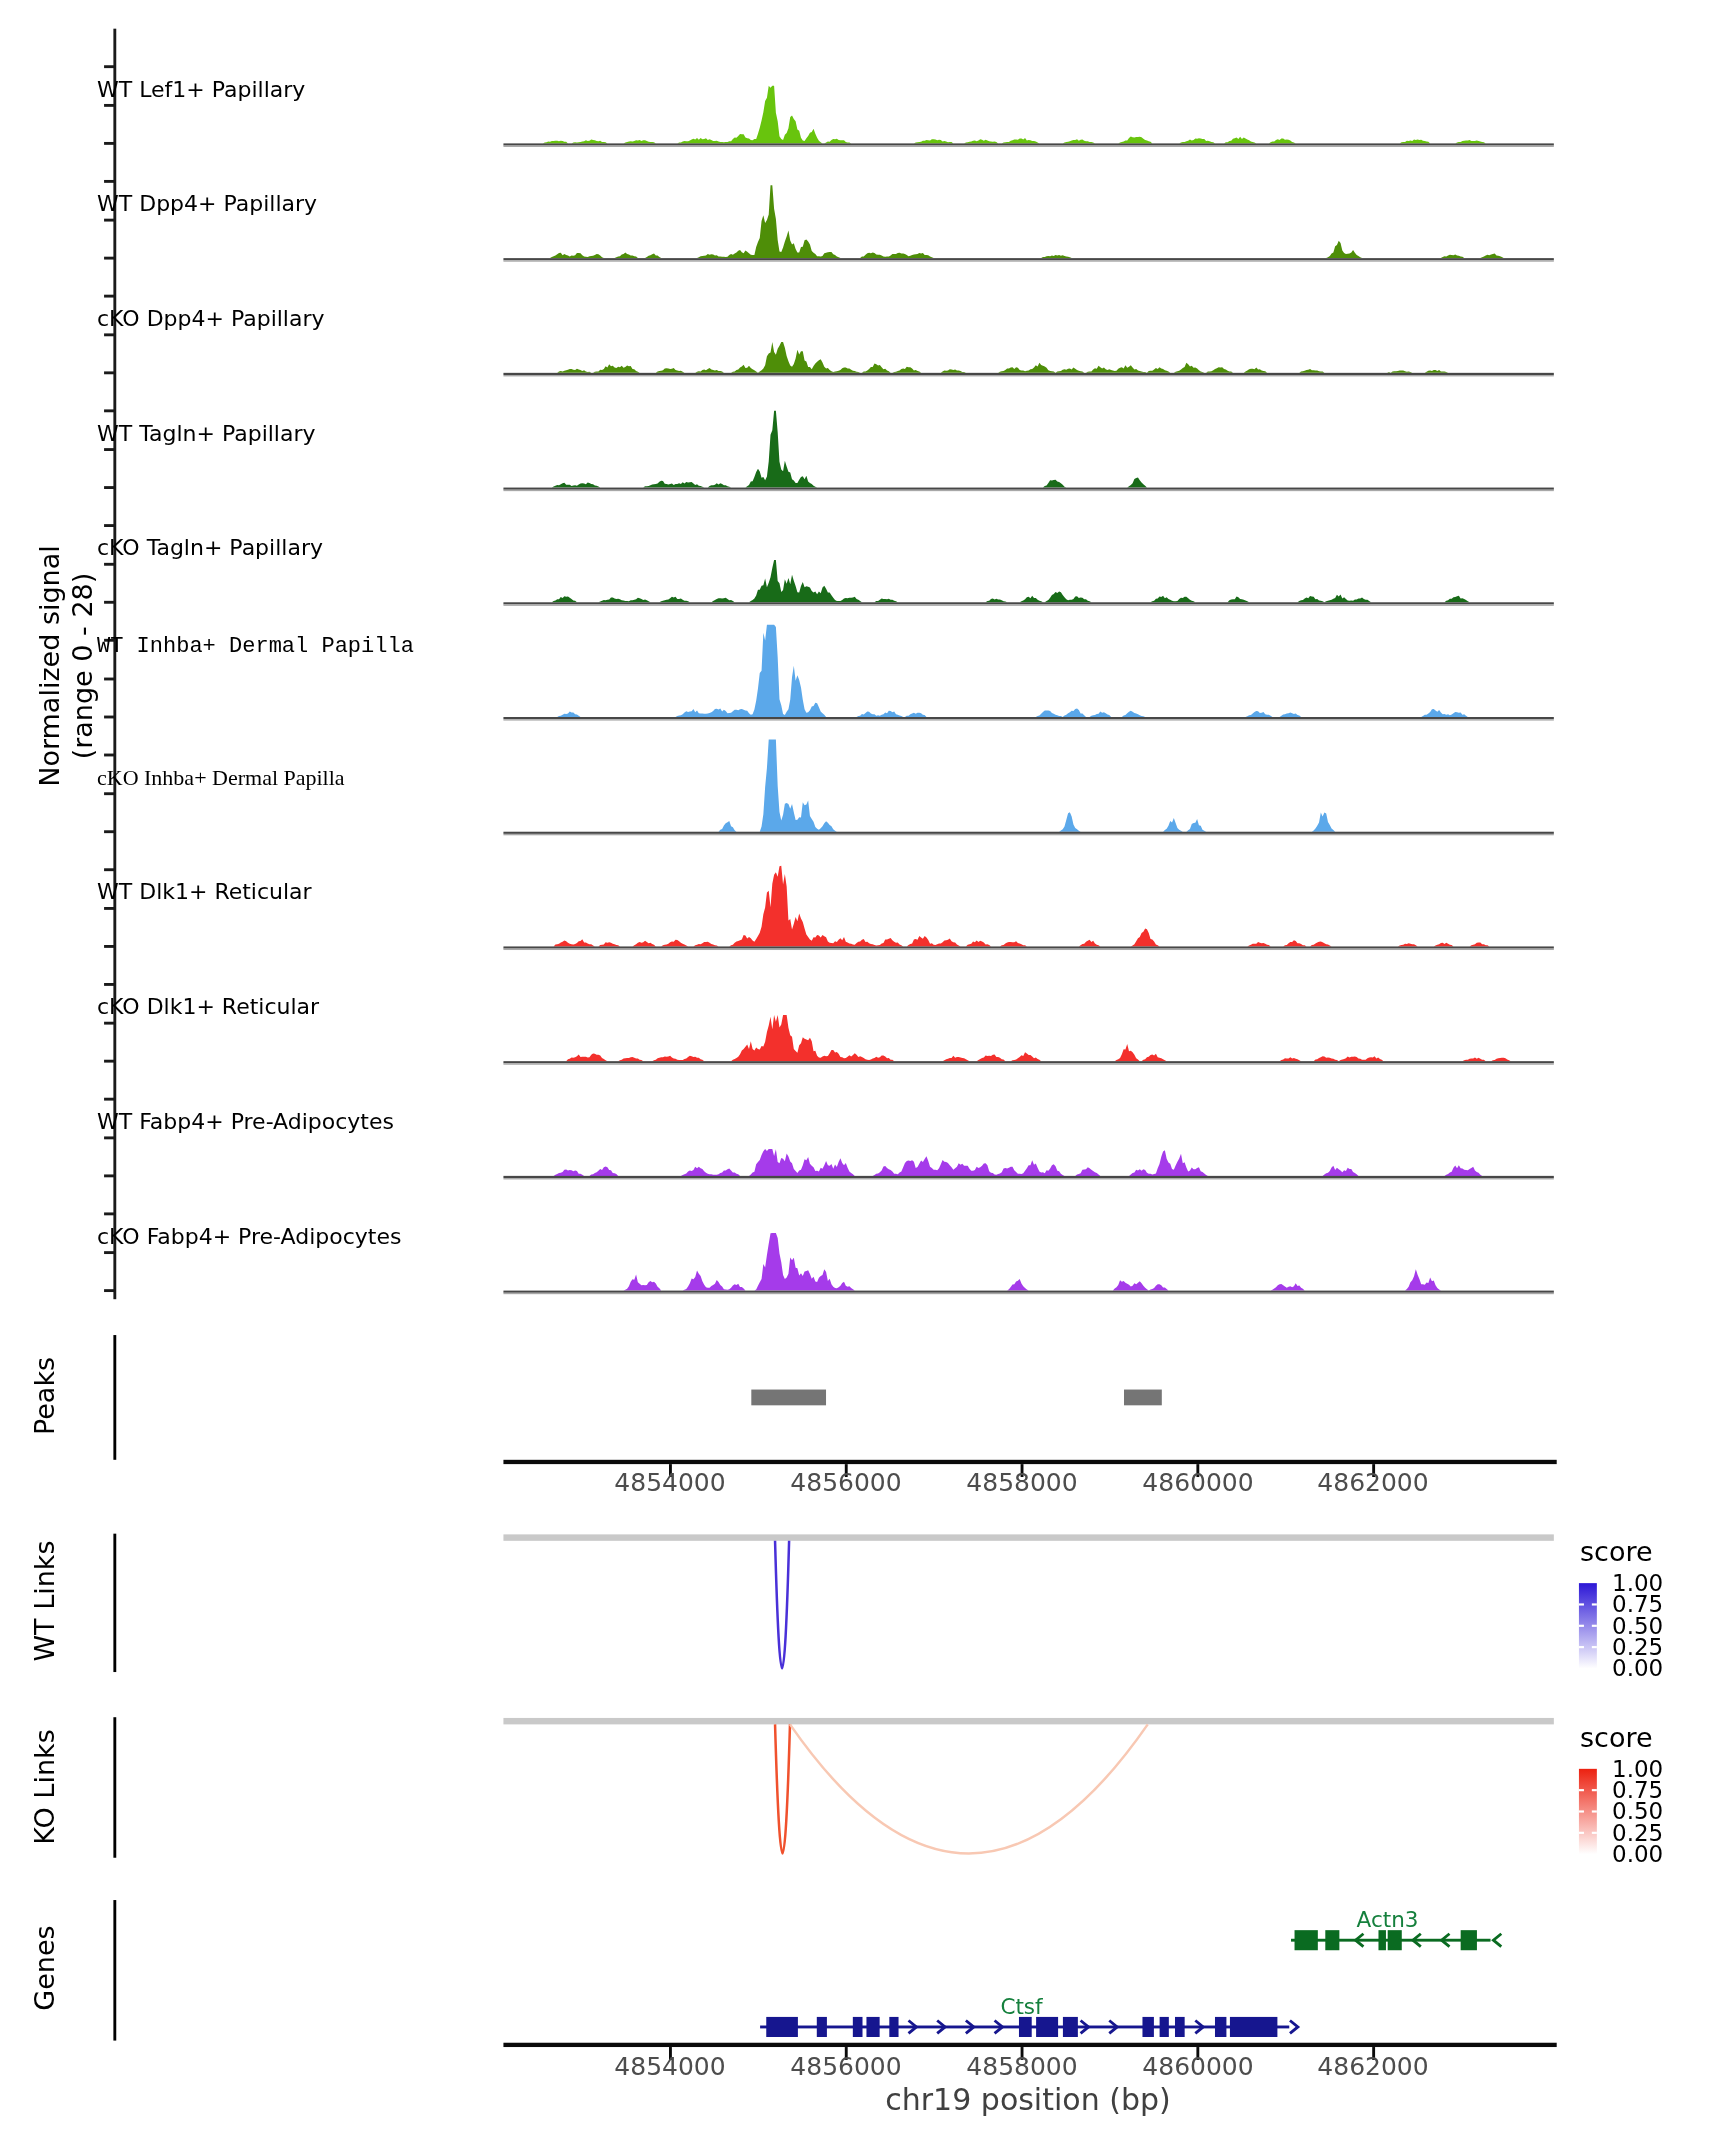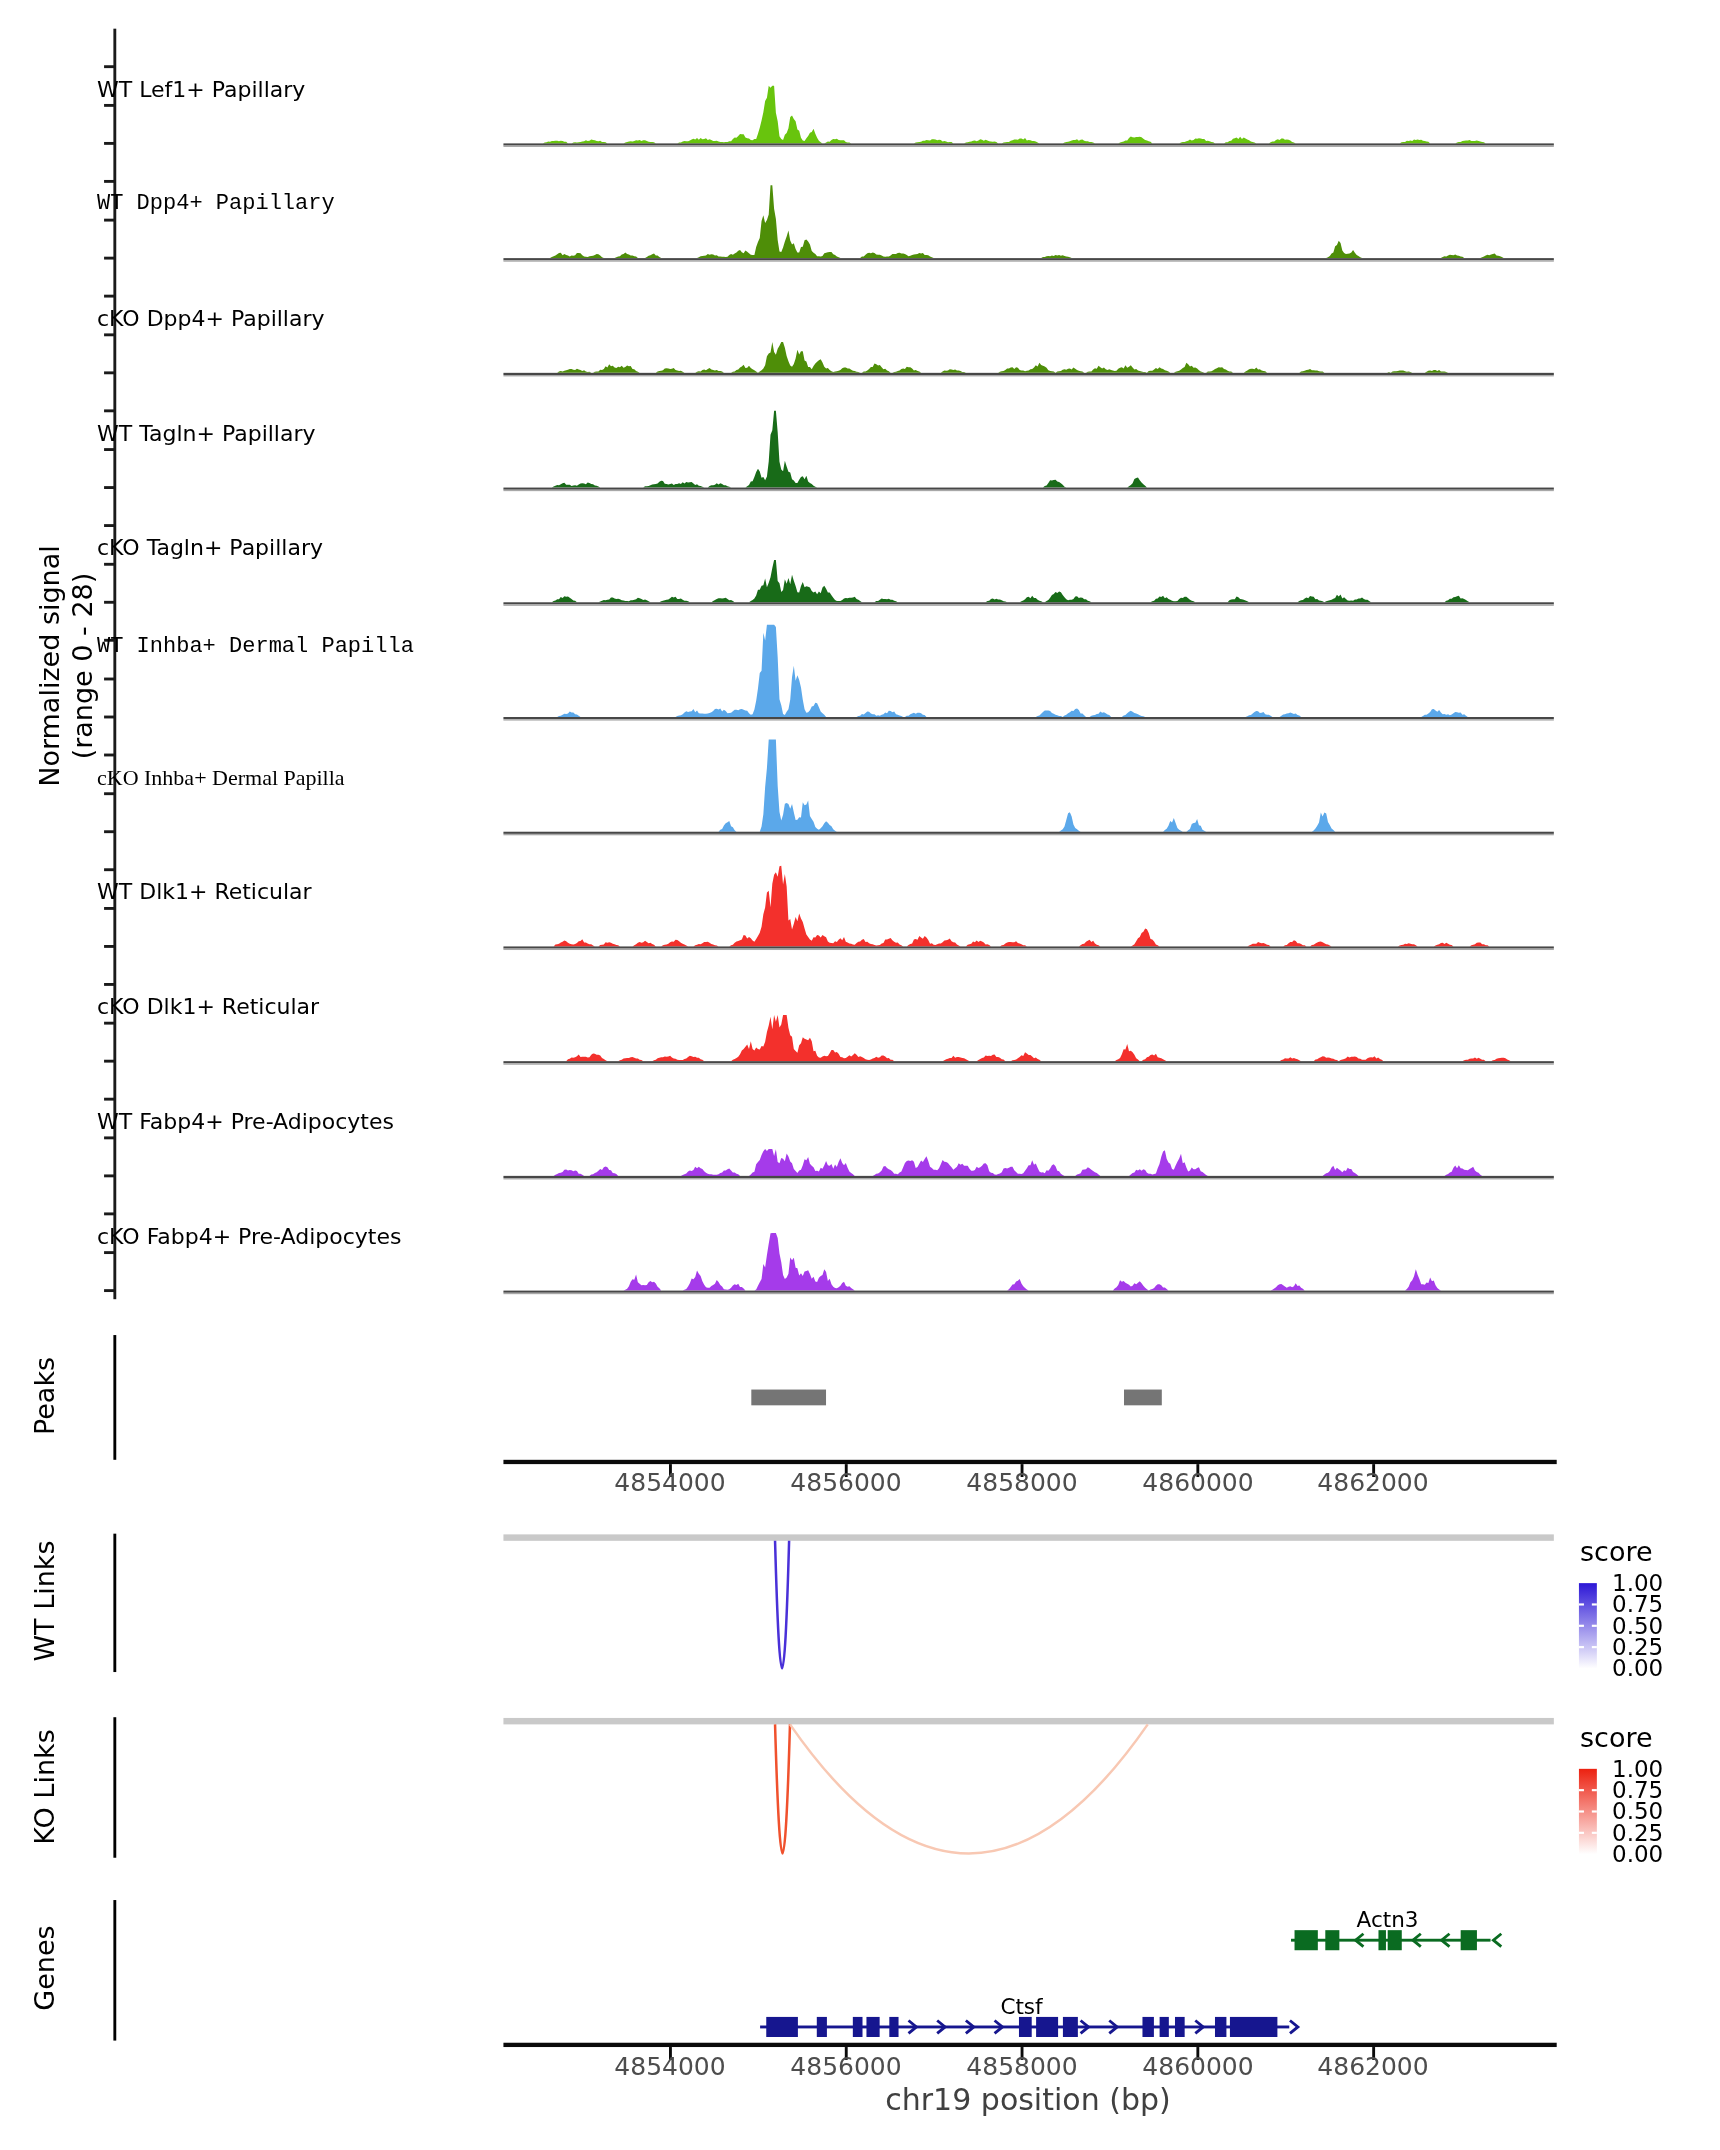--- a/index.html
+++ b/index.html
@@ -10,21 +10,21 @@
   .rot{transform:rotate(-90deg);}
   .ylabel{width:645px;left:-254px;top:630px;height:72px;text-align:center;
           font-size:27px;line-height:33px;transform-origin:50% 50%;}
   .seclabel{width:301px;height:34px;text-align:center;font-size:27px;line-height:34px;
             transform-origin:50% 50%;}
   .tracklabel{left:97px;width:430px;text-align:left;font-size:22px;line-height:29px;}
   .ticklabel{width:158px;text-align:center;font-size:25px;line-height:29px;color:#4d4d4d;}
   .axistitle{left:813px;width:430px;text-align:center;font-size:30px;line-height:34px;color:#404040;}
   .scoretitle{left:1580px;width:143px;font-size:27px;line-height:32px;color:#000;}
   .scorelbl{left:1612px;width:93px;font-size:23px;line-height:26px;color:#000;}
-  .genelabel{width:215px;text-align:center;font-size:21.5px;line-height:24.4px;color:#000000;}
+  .genelabel{width:215px;text-align:center;font-size:21.5px;line-height:24.4px;color:#15803d;}
 </style>
 </head>
 <body>
 
 <div class="figure">
 
   <div class="lbl rot ylabel">
     <div>Normalized signal</div>
     <div>(range 0 - 28)</div>
   </div>
@@ -184,21 +184,21 @@
         <rect x="932.928870292887" y="2855" width="4" height="18" fill="#0a0a0a"></rect>
         <rect x="1178.1171548117154" y="2855" width="4" height="18" fill="#0a0a0a"></rect>
         <rect x="1423.305439330544" y="2855" width="4" height="18" fill="#0a0a0a"></rect>
         <rect x="1668.4937238493724" y="2855" width="4" height="18" fill="#0a0a0a"></rect>
         <rect x="1913.682008368201" y="2855" width="4" height="18" fill="#0a0a0a"></rect>
       </g>
   </svg>
 
   <div id="labels-layer">
       <div class="lbl tracklabel" style="top:75px;">WT Lef1+ Papillary</div>
-      <div class="lbl tracklabel" style="top:189px;font-family:Liberation Mono, monospace;">WT Dpp4+ Papillary</div>
+      <div class="lbl tracklabel" style="top:189px;">WT Dpp4+ Papillary</div>
       <div class="lbl tracklabel" style="top:304px;">cKO Dpp4+ Papillary</div>
       <div class="lbl tracklabel" style="top:419px;">WT Tagln+ Papillary</div>
       <div class="lbl tracklabel" style="top:533px;">cKO Tagln+ Papillary</div>
       <div class="lbl tracklabel" style="top:632px;font-family:Liberation Mono, monospace;">WT Inhba+ Dermal Papilla</div>
       <div class="lbl tracklabel" style="top:763px;font-family:Liberation Serif, serif;">cKO Inhba+ Dermal Papilla</div>
       <div class="lbl tracklabel" style="top:877px;">WT Dlk1+ Reticular</div>
       <div class="lbl tracklabel" style="top:992px;">cKO Dlk1+ Reticular</div>
       <div class="lbl tracklabel" style="top:1107px;">WT Fabp4+ Pre-Adipocytes</div>
       <div class="lbl tracklabel" style="top:1222px;">cKO Fabp4+ Pre-Adipocytes</div>
       <div class="lbl ticklabel" style="left:591px;top:1468px;">4854000</div>

